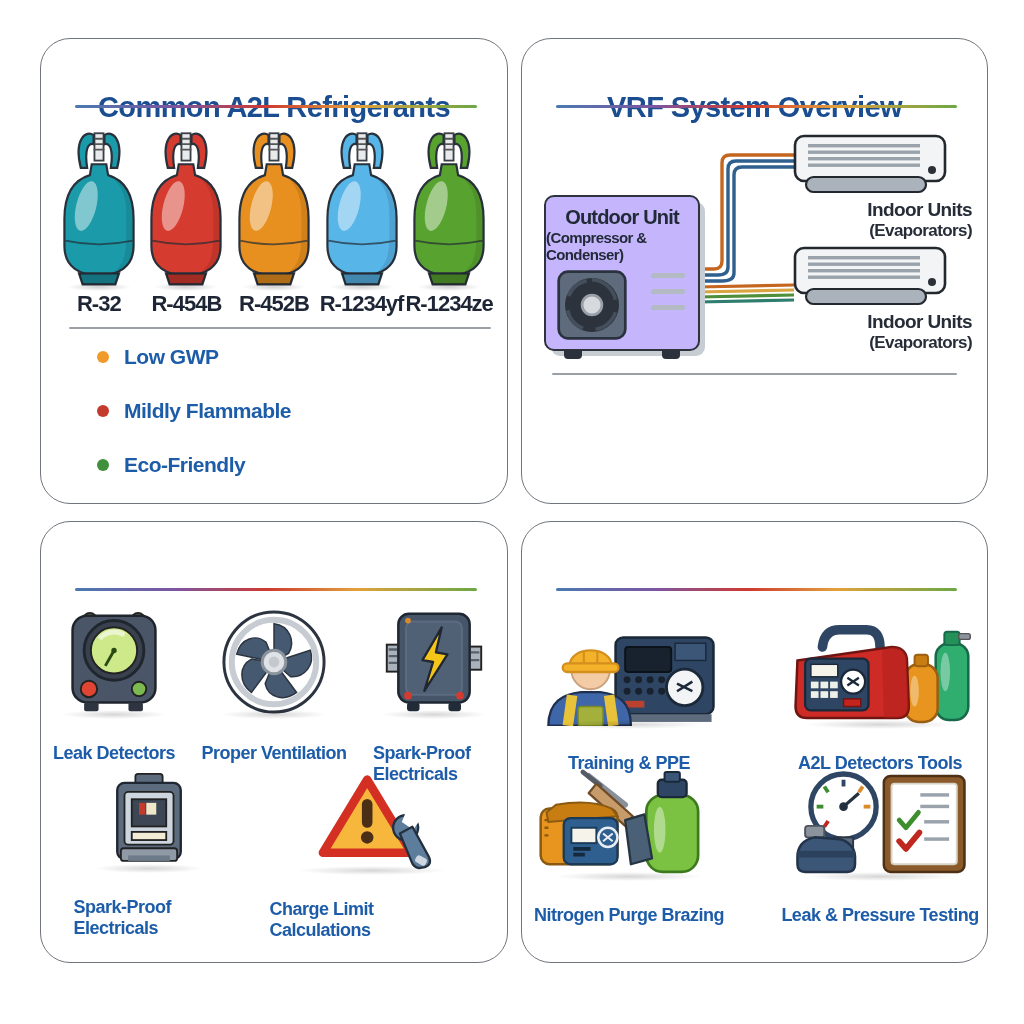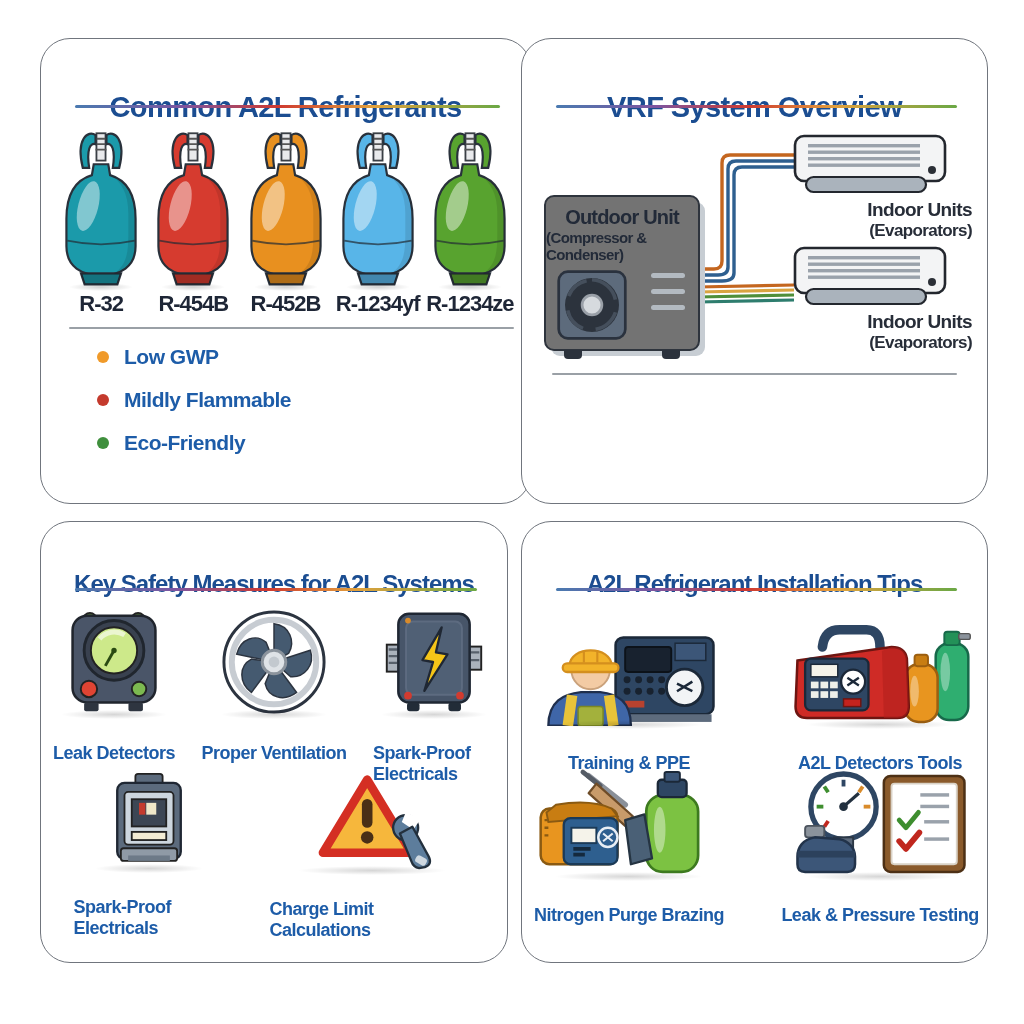--- a/index.html
+++ b/index.html
@@ -1,48 +1,48 @@
 <!DOCTYPE html>
 <html><head>
 <meta charset="utf-8">
 <style>
   html,body{margin:0;padding:0;background:#fff;}
   body{width:1024px;height:1024px;position:relative;overflow:hidden;
        font-family:"Liberation Sans",sans-serif;font-weight:700;color:#232b39;}
   .panel{position:absolute;background:#fff;border:1.6px solid #70757d;border-radius:30px;}
-  .p-tl{left:40px;top:38px;width:466px;height:464px;padding-left:23px;}
+  .p-tl{left:40px;top:38px;width:466px;height:464px;}
   .p-tr{left:521px;top:38px;width:465px;height:464px;}
   .p-bl{left:40px;top:521px;width:466px;height:440px;}
   .p-br{left:521px;top:521px;width:465px;height:440px;}
   .p-title{position:absolute;top:28px;left:0;right:0;text-align:center;
            color:#1b4d91;letter-spacing:-0.6px;}
   .t-big{font-size:29px;}
   .t-mid{font-size:24px;letter-spacing:-1px;}
   .underline{position:absolute;top:66px;left:34px;right:30px;height:3px;border-radius:2px;
     background:linear-gradient(90deg,#4a7ab0 0%,#7d55a0 25%,#cf3a30 48%,#e2a13c 70%,#6aa845 100%);}
   
   .cyl-row{position:absolute;top:80px;left:14px;right:14px;height:172px;display:flex;}
   .cyl-cell{flex:1;display:flex;flex-direction:column;align-items:center;justify-content:flex-end;}
   .cyl-shadow{width:64px;height:8px;margin-top:-5px;border-radius:50%;
     background:radial-gradient(closest-side,rgba(0,0,0,.18),rgba(0,0,0,0));}
   .cyl-labels{position:absolute;top:252px;left:14px;right:14px;display:flex;}
   .cyl-labels div{flex:1;text-align:center;font-size:22px;letter-spacing:-1px;color:#1e2636;}
   .divider{position:absolute;height:2px;background:#9aa0a6;border-radius:1px;}
   .d1{top:288px;left:28px;right:16px;}
   .d2{top:334px;left:30px;right:30px;}
   .bullets{position:absolute;display:flex;flex-direction:column;}
-  .b1{top:306px;left:56px;gap:19px;}
+  .b1{top:306px;left:56px;gap:30px;}
   .b2{top:350px;left:84px;gap:12px;}
   .bullet{display:flex;align-items:center;gap:15px;}
   .dot{width:12px;height:12px;border-radius:50%;flex:none;}
   .b1 .btxt{font-size:21px;letter-spacing:-0.5px;color:#1d5ca8;}
   .b2 .btxt{font-size:19px;letter-spacing:-0.6px;color:#2b3340;}
   
   .vrf-stage{position:absolute;left:0;top:90px;right:0;height:240px;}
-  .outdoor{position:absolute;left:22px;top:66px;width:152px;height:152px;background:#737373;
+  .outdoor{position:absolute;left:22px;top:66px;width:152px;height:152px;background:#c4b5fd;
     border:2.5px solid #2e343d;border-radius:10px;box-shadow:6px 6px 0 -1px #c7cdd3;}
   .ou-l1{margin-top:9px;text-align:center;font-size:20px;letter-spacing:-0.8px;color:#222a38;}
   .ou-l2,.ou-l3{text-align:left;font-size:15px;letter-spacing:-0.6px;color:#222a38;}
   .ou-fan{position:absolute;left:10px;bottom:8px;}
   .slat{position:absolute;right:13px;width:34px;height:5px;background:#b3bac1;border-radius:3px;}
   .s1{top:76px;}.s2{top:92px;}.s3{top:108px;}
   .foot{position:absolute;width:18px;height:9px;background:#2b323c;border-radius:0 0 4px 4px;bottom:-10px;}
   .f1{left:18px;}.f2{right:18px;}
   .indoor{position:absolute;left:270px;width:156px;height:64px;}
   .iu1{top:4px;}.iu2{top:116px;}
@@ -261,21 +261,20 @@
       <div class="l1">Indoor Units</div>
       <div class="l2">(Evaporators)</div>
     </div>
   </div>
 
   <div class="divider d2"></div>
 
 </section>
 
 <section class="panel p-bl">
-  <h2 class="p-title t-mid">Key Safety Measures for A2L Systems</h2>
   <div class="underline"></div>
 
   <div class="fig-row r-three sr1">
     <div class="fig w150">
       <svg width="106" height="108" viewBox="0 0 110 112">
         <circle cx="30" cy="12" r="7" fill="#5a7d3a" stroke="#222" stroke-width="2"></circle>
         <circle cx="80" cy="12" r="7" fill="#5a7d3a" stroke="#222" stroke-width="2"></circle>
         <rect x="12" y="8" width="86" height="90" rx="15" fill="#4a5568" stroke="#20252d" stroke-width="2.6"></rect>
         <circle cx="55" cy="44" r="31" fill="#39414f" stroke="#20262e" stroke-width="3"></circle>
         <circle cx="55" cy="44" r="24" fill="#cde98a" stroke="#222" stroke-width="2"></circle>
@@ -358,21 +357,20 @@
           <rect x="108" y="88" width="12" height="8" rx="3" fill="#cfd8e0" transform="rotate(30 114 92)"></rect>
         </g>
       </svg>
       <div class="icon-shadow"></div>
       <div class="cap">Charge Limit Calculations</div>
     </div>
   </div>
 </section>
 
 <section class="panel p-br">
-  <h2 class="p-title t-mid">A2L Refrigerant Installation Tips</h2>
   <div class="underline"></div>
 
   <div class="fig-row r-two ir1">
     <div class="fig w200">
       <svg width="192" height="108" viewBox="0 0 200 112">
         <rect x="86" y="20" width="102" height="80" rx="8" fill="#2e4663" stroke="#1b2838" stroke-width="2.6"></rect>
         <rect x="96" y="30" width="48" height="26" rx="3" fill="#18222f" stroke="#0c1219" stroke-width="2"></rect>
         <rect x="148" y="26" width="32" height="18" fill="#3c5678" stroke="#1b2838" stroke-width="1.5"></rect>
         <circle cx="158" cy="72" r="19" fill="#f2f4f6" stroke="#1b2838" stroke-width="3"></circle>
         <path d="M150 76 L166 66 M150 68 L166 76" stroke="#1b2838" stroke-width="2.6"></path>

